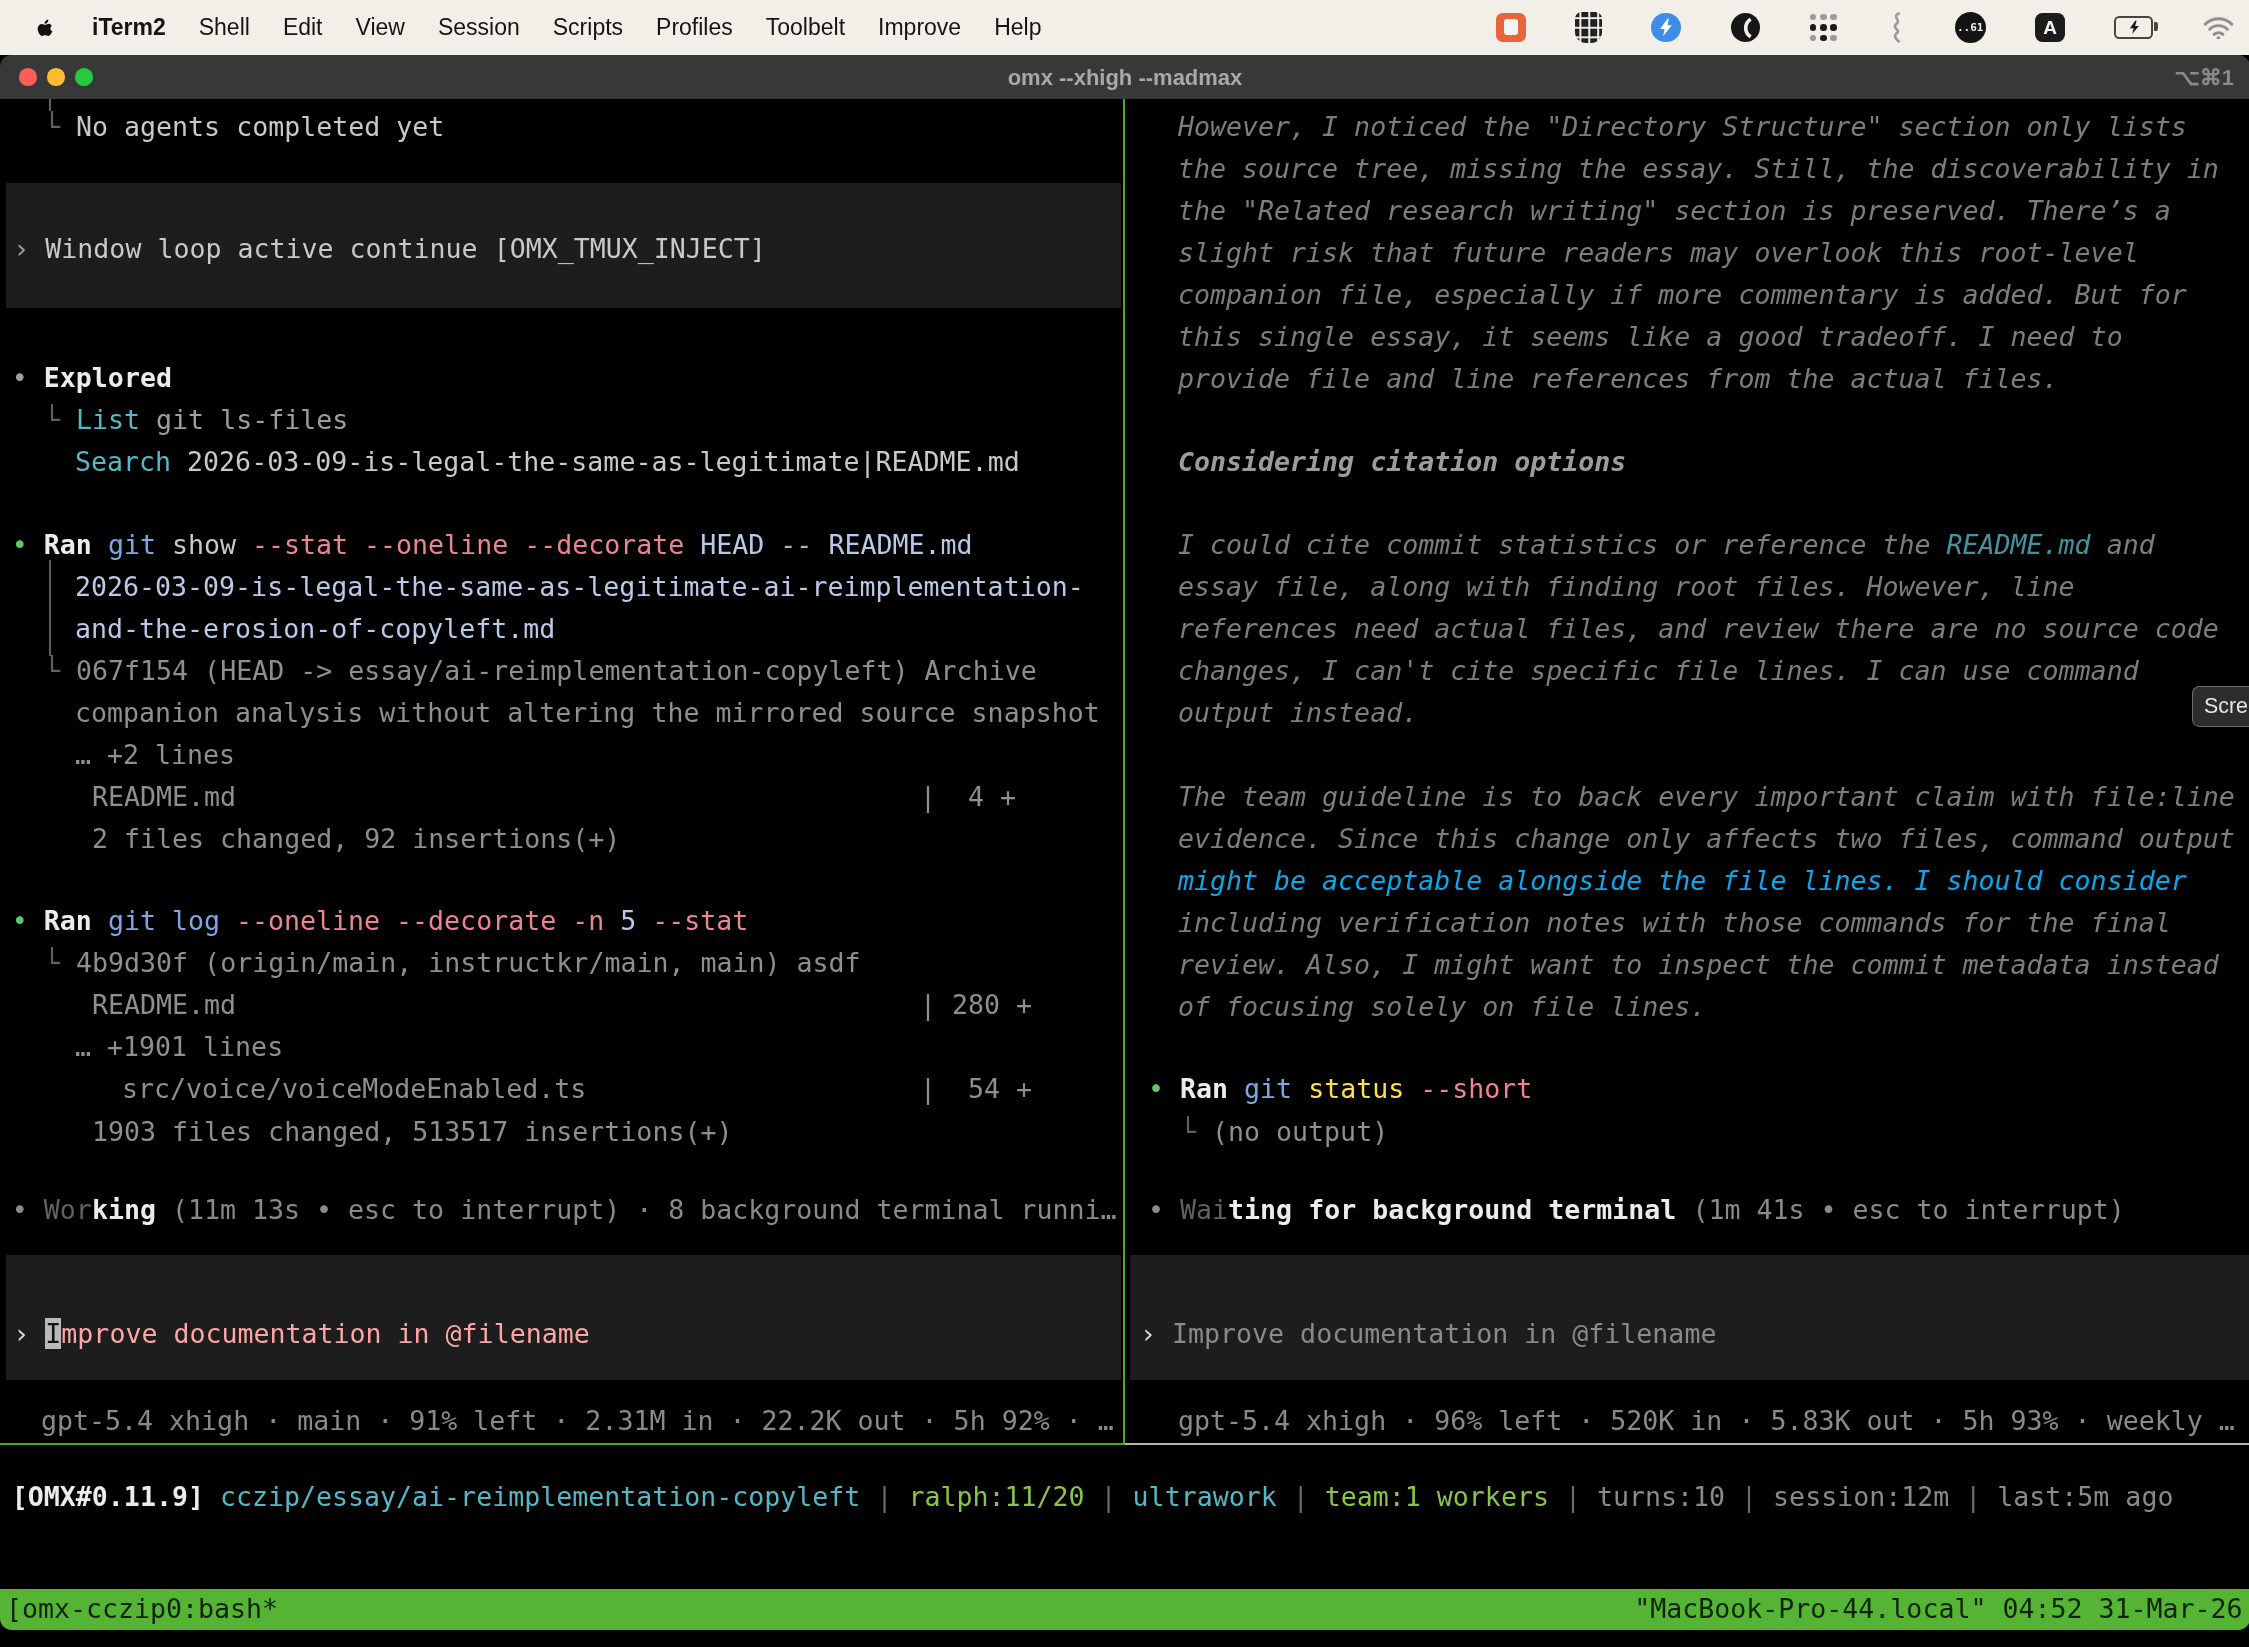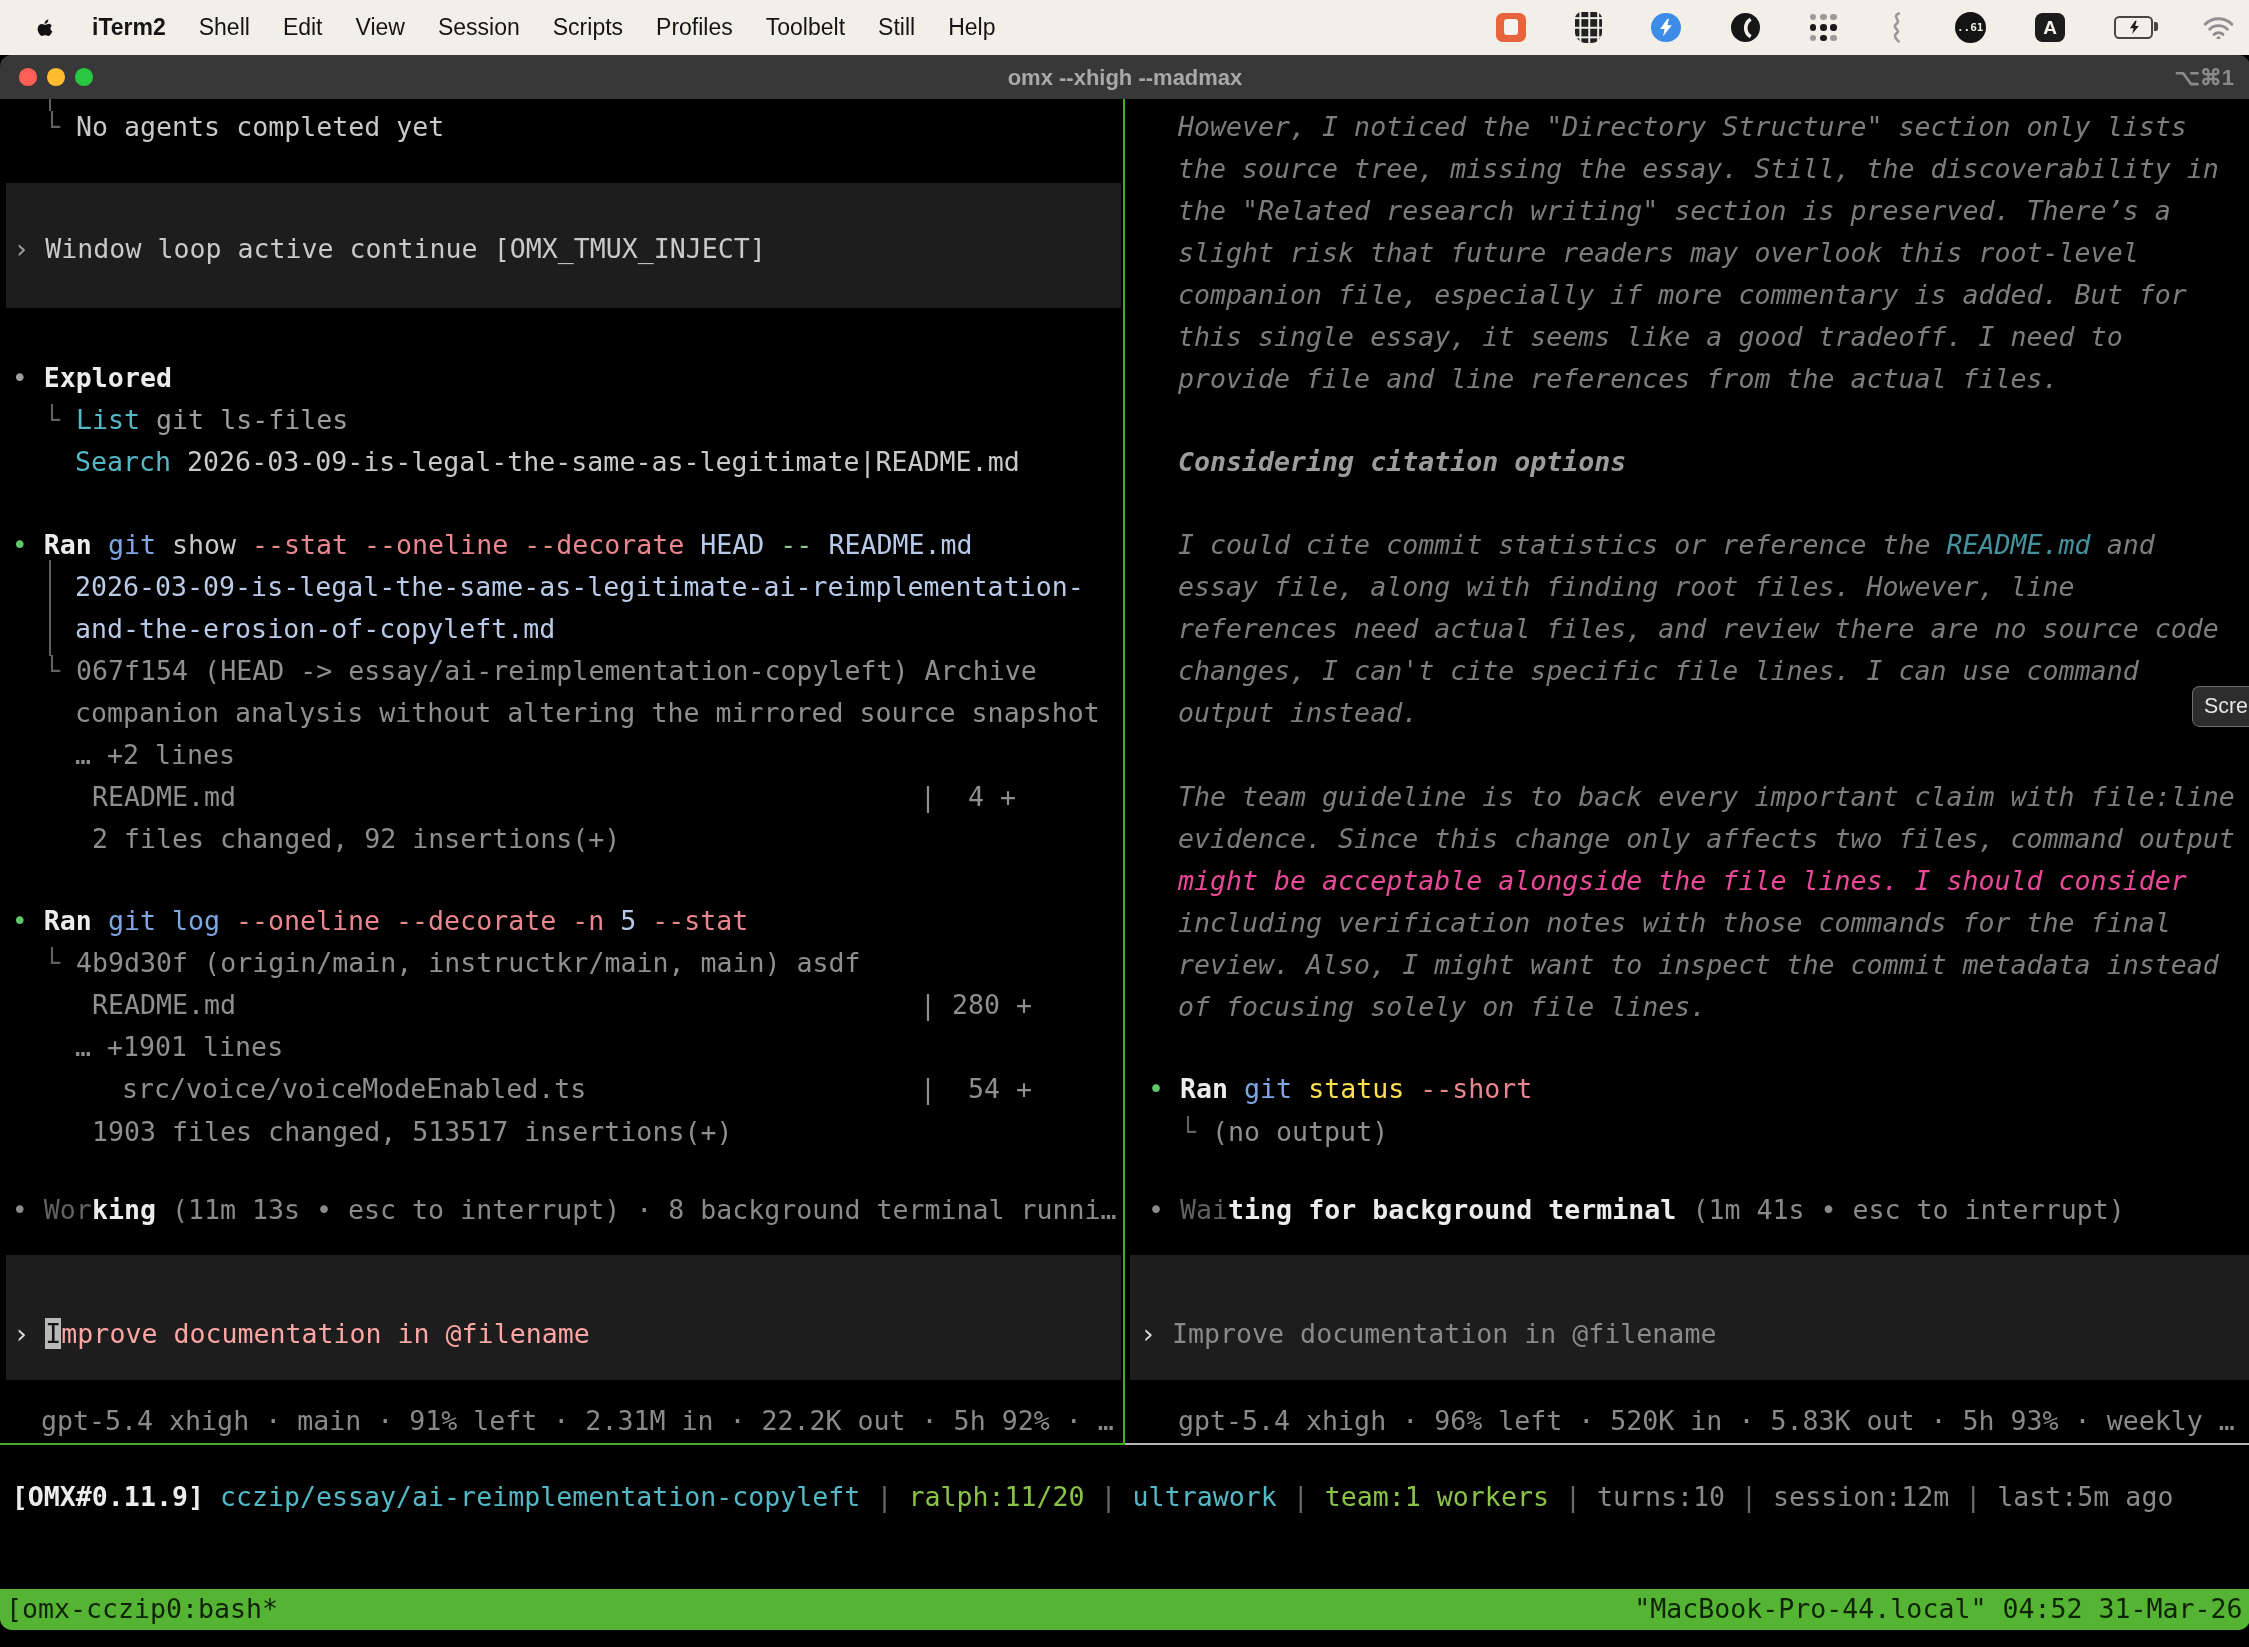--- a/index.html
+++ b/index.html
@@ -77,21 +77,21 @@
       <path fill="#111" d="M15.5 8.5c1.6-2 4-2.4 4-2.4s.4 2.3-1.2 4.2c-1.7 2-3.8 1.7-3.8 1.7s-.5-1.7 1-3.5zM21 12c-2.6-.2-4.1 1.4-5.4 1.4-1.4 0-3-1.3-5-1.3-2.6 0-5.6 2.2-5.6 6.7 0 4.6 3.3 9.8 5.9 9.8 1.3 0 2.3-1 4.3-1 2 0 2.7 1 4.4 1 2.4 0 4.8-4.4 5.4-6.4-2.9-1.1-3.6-5.4-.7-7.1-.9-1.9-2.6-3-3.3-3.1z"></path>
     </svg>
   <span class="menu-item app">iTerm2</span>
       <span class="menu-item">Shell</span>
       <span class="menu-item">Edit</span>
       <span class="menu-item">View</span>
       <span class="menu-item">Session</span>
       <span class="menu-item">Scripts</span>
       <span class="menu-item">Profiles</span>
       <span class="menu-item">Toolbelt</span>
-      <span class="menu-item">Still</span>
+      <span class="menu-item">Improve</span>
       <span class="menu-item">Help</span>
     </div>
   <div id="status-icons">
     <span class="sic">
         <span class="ic-chat"></span>
       </span>
     <span class="sic">
         <span class="ic-shield"></span>
       </span>
     <span class="sic">
@@ -200,21 +200,21 @@
       <div class="tl" style="left: 1178px; top: 219px;"><span style="color: rgb(125, 125, 125); font-style: italic;">this single essay, it seems like a good tradeoff. I need to</span></div>
       <div class="tl" style="left: 1178px; top: 261px;"><span style="color: rgb(125, 125, 125); font-style: italic;">provide file and line references from the actual files.</span></div>
       <div class="tl" style="left: 1178px; top: 344px;"><span style="color: rgb(156, 156, 156); font-weight: 700; font-style: italic;">Considering citation options</span></div>
       <div class="tl" style="left: 1178px; top: 427px;"><span style="color: rgb(125, 125, 125); font-style: italic;">I could cite commit statistics or reference the </span><span style="color: rgb(68, 146, 159); font-style: italic;">README.md</span><span style="color: rgb(125, 125, 125); font-style: italic;"> and</span></div>
       <div class="tl" style="left: 1178px; top: 469px;"><span style="color: rgb(125, 125, 125); font-style: italic;">essay file, along with finding root files. However, line</span></div>
       <div class="tl" style="left: 1178px; top: 511px;"><span style="color: rgb(125, 125, 125); font-style: italic;">references need actual files, and review there are no source code</span></div>
       <div class="tl" style="left: 1178px; top: 553px;"><span style="color: rgb(125, 125, 125); font-style: italic;">changes, I can't cite specific file lines. I can use command</span></div>
       <div class="tl" style="left: 1178px; top: 595px;"><span style="color: rgb(125, 125, 125); font-style: italic;">output instead.</span></div>
       <div class="tl" style="left: 1178px; top: 679px;"><span style="color: rgb(125, 125, 125); font-style: italic;">The team guideline is to back every important claim with file:line</span></div>
       <div class="tl" style="left: 1178px; top: 721px;"><span style="color: rgb(125, 125, 125); font-style: italic;">evidence. Since this change only affects two files, command output</span></div>
-      <div class="tl" style="left: 1178px; top: 763px;"><span style="color: #ec4899; font-style: italic;">might be acceptable alongside the file lines. I should consider</span></div>
+      <div class="tl" style="left: 1178px; top: 763px;"><span style="color: #0ea5e9; font-style: italic;">might be acceptable alongside the file lines. I should consider</span></div>
       <div class="tl" style="left: 1178px; top: 805px;"><span style="color: rgb(125, 125, 125); font-style: italic;">including verification notes with those commands for the final</span></div>
       <div class="tl" style="left: 1178px; top: 847px;"><span style="color: rgb(125, 125, 125); font-style: italic;">review. Also, I might want to inspect the commit metadata instead</span></div>
       <div class="tl" style="left: 1178px; top: 889px;"><span style="color: rgb(125, 125, 125); font-style: italic;">of focusing solely on file lines.</span></div>
       <div class="tl" style="left: 1148px; top: 971px;"><span style="color: rgb(95, 200, 106);">• </span><span style="color: rgb(236, 236, 236); font-weight: 700;">Ran </span><span style="color: rgb(125, 166, 227);">git </span><span style="color: #fde047;">status </span><span style="color: rgb(234, 134, 143);">--short</span></div>
       <div class="tl" style="left: 1180px; top: 1014px;"><span style="color: rgb(97, 97, 97);">└ </span><span style="color: rgb(143, 143, 143);">(no output)</span></div>
       <div class="tl" style="left: 1148px; top: 1092px;"><span style="color: rgb(138, 138, 138);">• </span><span style="color: rgb(97, 97, 97);">Wai</span><span style="color: rgb(236, 236, 236); font-weight: 700;">ting for background terminal</span><span style="color: rgb(138, 138, 138);"> (1m 41s • esc to interrupt)</span></div>
       <div class="tl" style="left: 1140px; top: 1216px;"><span style="color: rgb(217, 217, 217);">› </span><span style="color: rgb(138, 138, 138);">Improve documentation in @filename</span></div>
       <div class="tl" style="left: 1178px; top: 1303px;"><span style="color: rgb(138, 138, 138);">gpt-5.4 xhigh · 96% left · 520K in · 5.83K out · 5h 93% · weekly …</span></div>
     </div>
 

